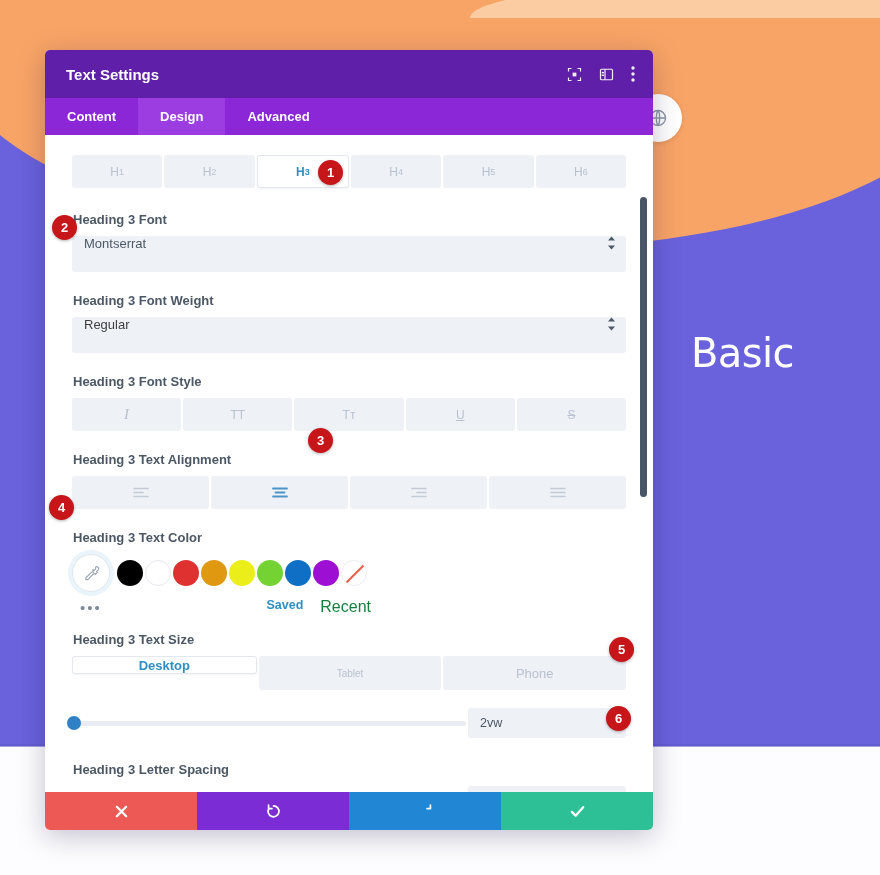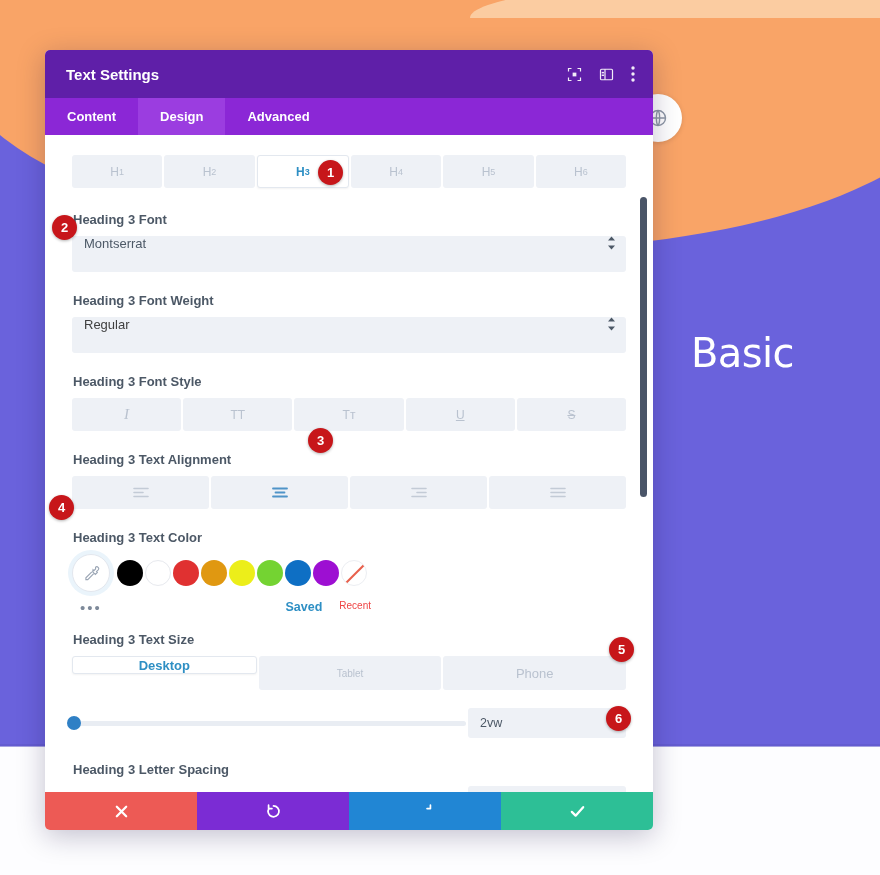--- a/index.html
+++ b/index.html
@@ -125,21 +125,21 @@
     border: 1px solid #e3e7ee; box-shadow: 0 0 0 4px #eaf4fb;
     display: flex; align-items: center; justify-content: center;
     margin-right: 7px; flex: none; cursor: pointer;
   }
   .palette-foot {
     display: flex; align-items: center; margin-top: 6px; height: 18px;
   }
   .dots { color: #7e8a9a; font-size: 15px; letter-spacing: 2px; margin-left: 8px; }
   .foot-links { margin-left: auto; display: flex; gap: 17px; margin-right: 255px; }
   .lnk-saved { color: #2e8fc4; font-size: 12.5px; font-weight: bold; cursor: pointer; }
-  .lnk-recent { color: #ef4444; font-size: 10px; cursor: pointer; }
+  .lnk-recent { color: #15803d; font-size: 16px; cursor: pointer; }
 
   
   .slider-row { display: flex; align-items: center; gap: 2px; }
   .track {
     flex: 1; height: 5px; background: #e9edf3; border-radius: 3px; position: relative;
   }
   .knob {
     position: absolute; left: 2px; top: 50%; transform: translate(-50%, -50%);
     width: 14px; height: 14px; border-radius: 50%; background: #2f80c5;
     cursor: pointer;

